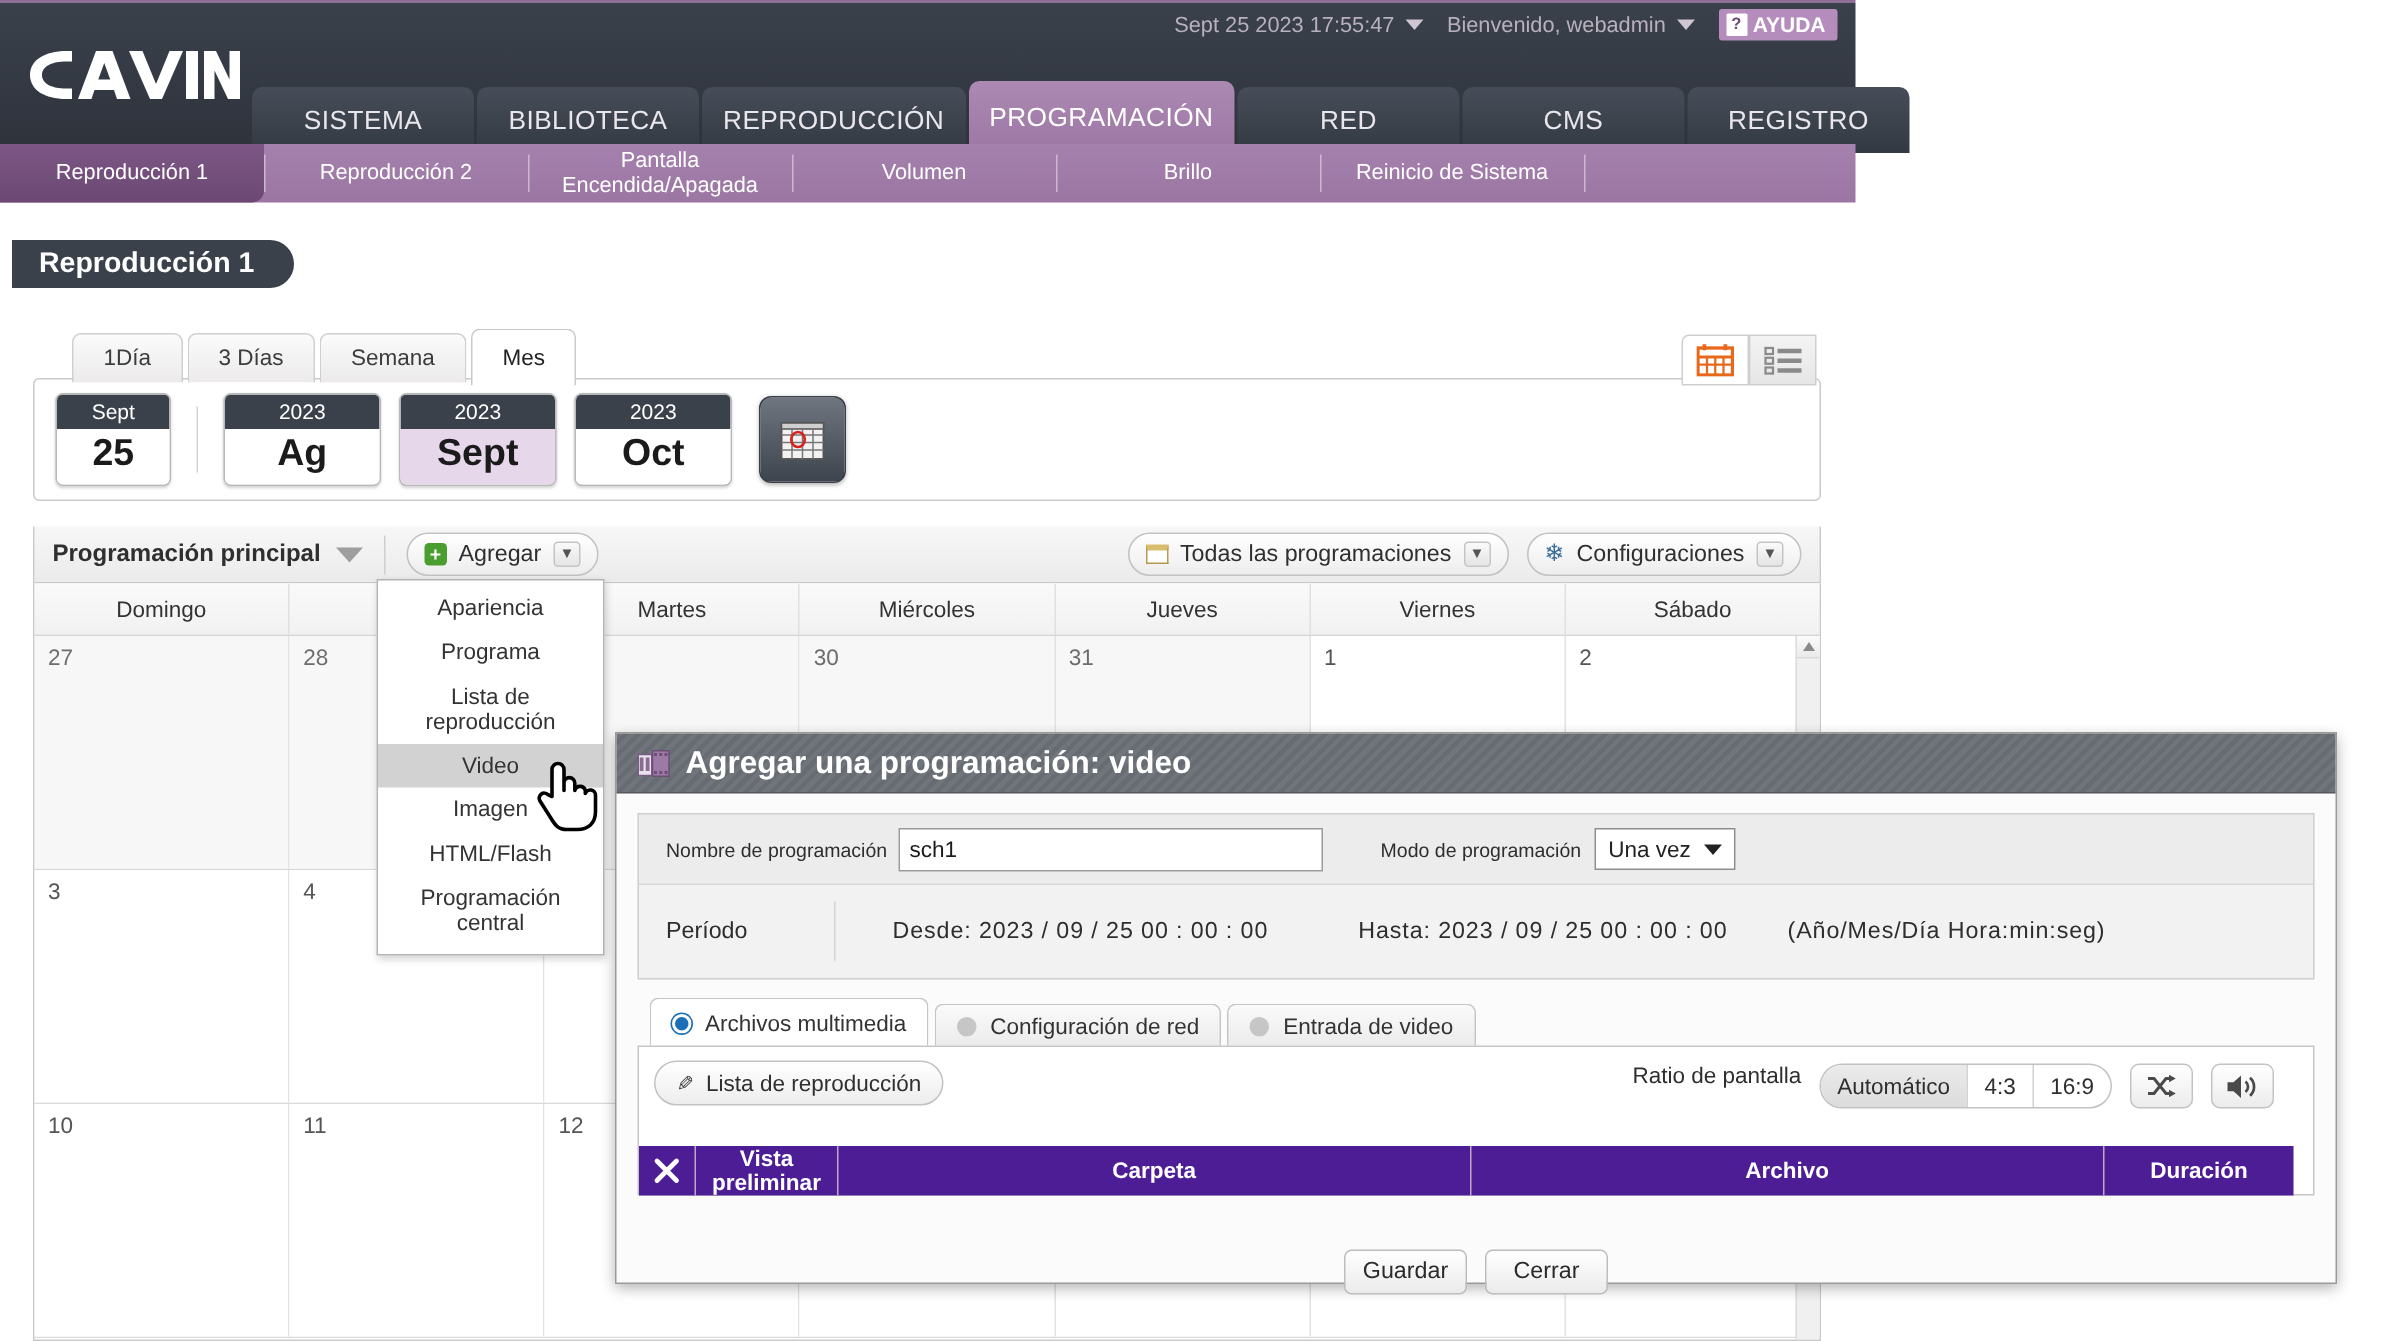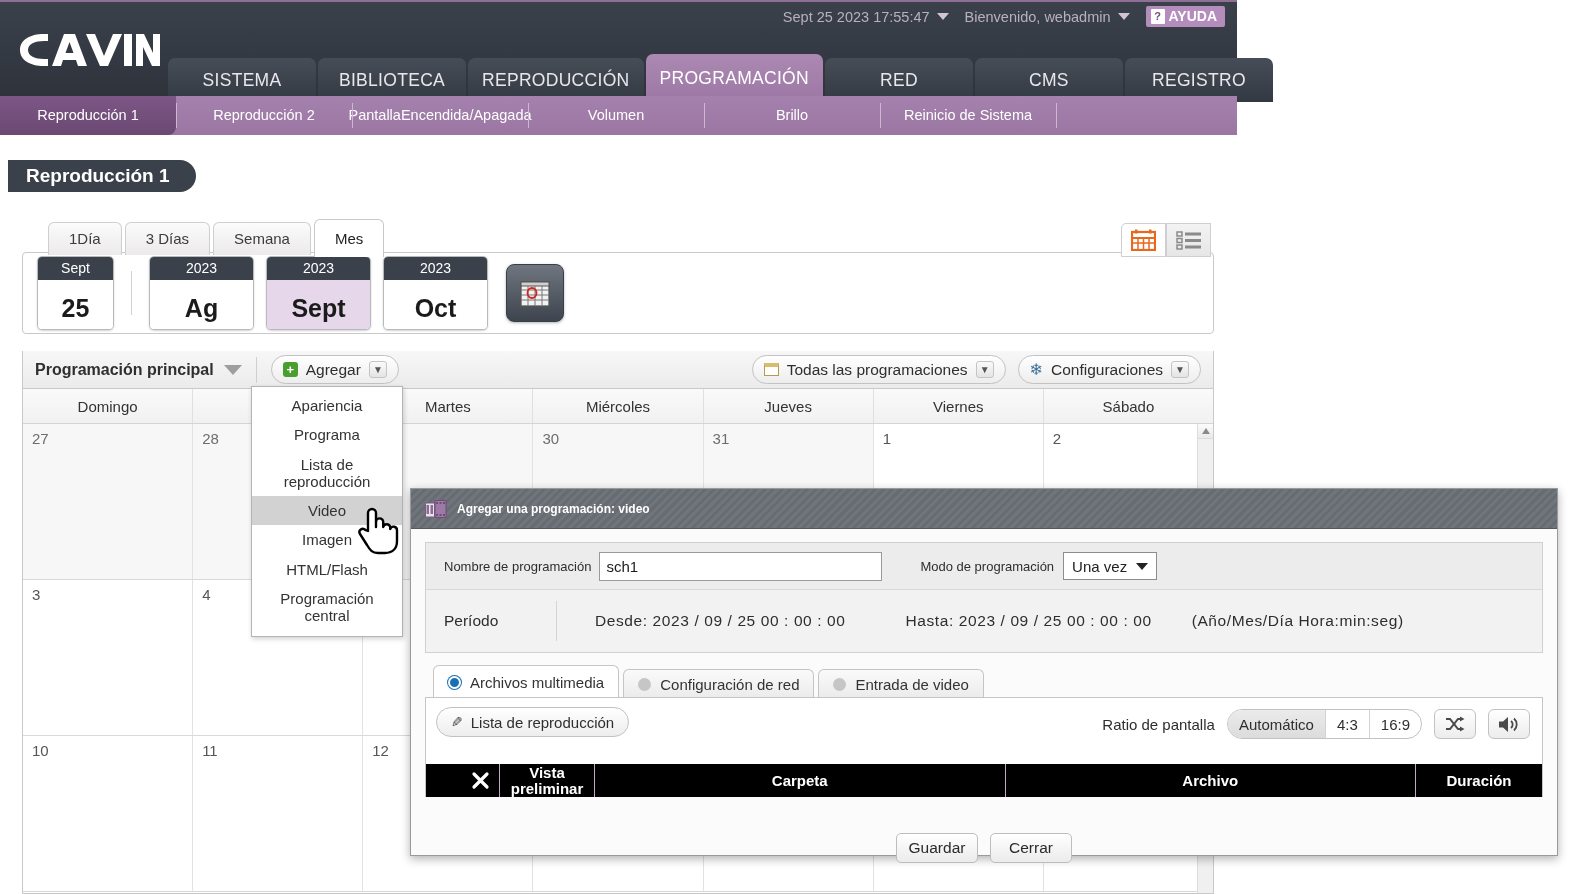--- a/index.html
+++ b/index.html
@@ -124,21 +124,21 @@
     display:flex; align-items:center; padding:0 14px; gap:0;
   }
   .daycard, .monthcard {
     width:77px; border-radius:5px; overflow:hidden; border:1px solid #b9b9b9;
     box-shadow:0 1px 2px rgba(0,0,0,.18); background:#fff; cursor:pointer;
   }
   .dc-top {
     background:#3b414b; color:#fff; font-size:14px; text-align:center; padding:3px 0 4px;
   }
   .dc-bot {
-    background:#fff; color:#1b1b1b; font-size:25px; font-weight:bold; text-align:center; padding:14px 0 6px;
+    background:#fff; color:#1b1b1b; font-size:25px; font-weight:bold; text-align:center; padding:2px 0 6px;
   }
   .monthcard { width:105px; }
   .monthcard.sel .dc-bot { background:#e6d8ea; }
   .vsep { width:1px; height:44px; background:#d2d2d2; margin:0 17px; }
   .calbtn {
     width:58px;height:58px; margin-left:18px;
     background:linear-gradient(#6f7680,#3e444d);
     border:1px solid #3a3f47; border-radius:8px;
     display:flex;align-items:center;justify-content:center; cursor:pointer;
     box-shadow:0 1px 3px rgba(0,0,0,.3);
@@ -213,21 +213,21 @@
 
   
   .modal {
     position:absolute; left:410px; top:488px; width:1148px; height:368px;
     background:#fbfbfb; border:1px solid #9a9a9a;
     box-shadow:0 3px 9px rgba(0,0,0,.3); z-index:50;
   }
   .m-title {
     height:40px; background:repeating-linear-gradient(135deg,#70757b 0 3px,#676c72 3px 6px);
     display:flex; align-items:center; gap:10px; padding:0 14px;
-    color:#fff; font-weight:bold; font-size:12px;
+    color:#fff; font-weight:bold; font-size:21px;
     border-bottom:1px solid #55595e;
   }
   .m-body { padding:13px 14px 0; }
   .m-fieldbox { border:1px solid #d0d0d0; background:#ececec; }
   .m-row1 {
     display:flex; align-items:center; height:47px; padding:0 18px; gap:0;
     border-bottom:1px solid #d8d8d8;
   }
   .m-lbl { font-size:13px; color:#2e2e2e; }
   .m-input {
@@ -256,30 +256,30 @@
   .radio.on { background:#1a6fb5; box-shadow:inset 0 0 0 2px #fff, 0 0 0 1px #1a6fb5;}
   .m-panel {
     border:1px solid #c5c5c5; background:#fff; height:100px; margin-top:-1px;
     position:relative; padding:9px 10px 0;
   }
   .editbtn {
     display:flex;align-items:center;gap:8px;
     height:30px; padding:0 14px; border:1px solid #c2c2c2; border-radius:15px;
     background:linear-gradient(#ffffff,#ededed); font-size:15px; color:#2f2f2f; cursor:pointer; width:max-content;
   }
-  .ratio-area { position:absolute; right:12px; top:11px; display:flex; align-items:center; gap:12px; }
+  .ratio-area { position:absolute; right:26px; top:11px; display:flex; align-items:flex-start; gap:12px; }
   .seg { display:flex; border:1px solid #c2c2c2; border-radius:15px; overflow:hidden; background:#fff; height:30px;}
   .seg span { display:flex;align-items:center;justify-content:center; font-size:15px; color:#2f2f2f; padding:0 11px; cursor:pointer;}
   .seg span.on { background:linear-gradient(#ebebeb,#dcdcdc); }
   .seg span + span { border-left:1px solid #d2d2d2; }
   .iconbtn {
     width:42px;height:30px; border:1px solid #c2c2c2; border-radius:6px;
     background:linear-gradient(#ffffff,#ececec); display:flex;align-items:center;justify-content:center; cursor:pointer;
   }
-  .m-thead { display:flex; position:absolute; left:0; right:0; bottom:-1px; height:33px; background:#000000;padding-left:36px; }
+  .m-thead { display:flex; position:absolute; left:0; right:13px; bottom:-1px; height:33px; background:#4c1d95; }
   .m-th {
     display:flex;align-items:center;justify-content:center; color:#fff; font-weight:bold; font-size:15px;
     border-right:1px solid #bfa7c5; line-height:1.05; text-align:center;
   }
   .m-foot { display:flex; justify-content:center; gap:12px; margin-top:36px;}
   .fbtn {
     min-width:82px; height:30px; border:1px solid #bdbdbd; border-radius:5px;
     background:linear-gradient(#ffffff,#ebebeb); font-size:15.5px; color:#2b2b2b;
     display:flex;align-items:center;justify-content:center; cursor:pointer;
   }
@@ -325,21 +325,21 @@
       <div class="maintab active">PROGRAMACIÓN</div>
       <div class="maintab">RED</div>
       <div class="maintab">CMS</div>
       <div class="maintab">REGISTRO</div>
     </div>
   </div>
 
   <div class="subnav">
     <div class="subitem active" style="width:176px">Reproducción 1</div>
     <div class="subitem" style="width:176px">Reproducción 2</div>
-    <div class="subitem two" style="width:176px;flex-direction:row">
+    <div class="subitem two" style="width:176px;flex-direction:column">
       <span>Pantalla</span>
       <span>Encendida/Apagada</span>
     </div>
     <div class="subitem" style="width:176px">Volumen</div>
     <div class="subitem" style="width:176px">Brillo</div>
     <div class="subitem" style="width:176px">Reinicio de Sistema</div>
     <div class="subitem" style="width:2px;padding:0"></div>
   </div>
 
   <div class="titlepill">Reproducción 1</div>

